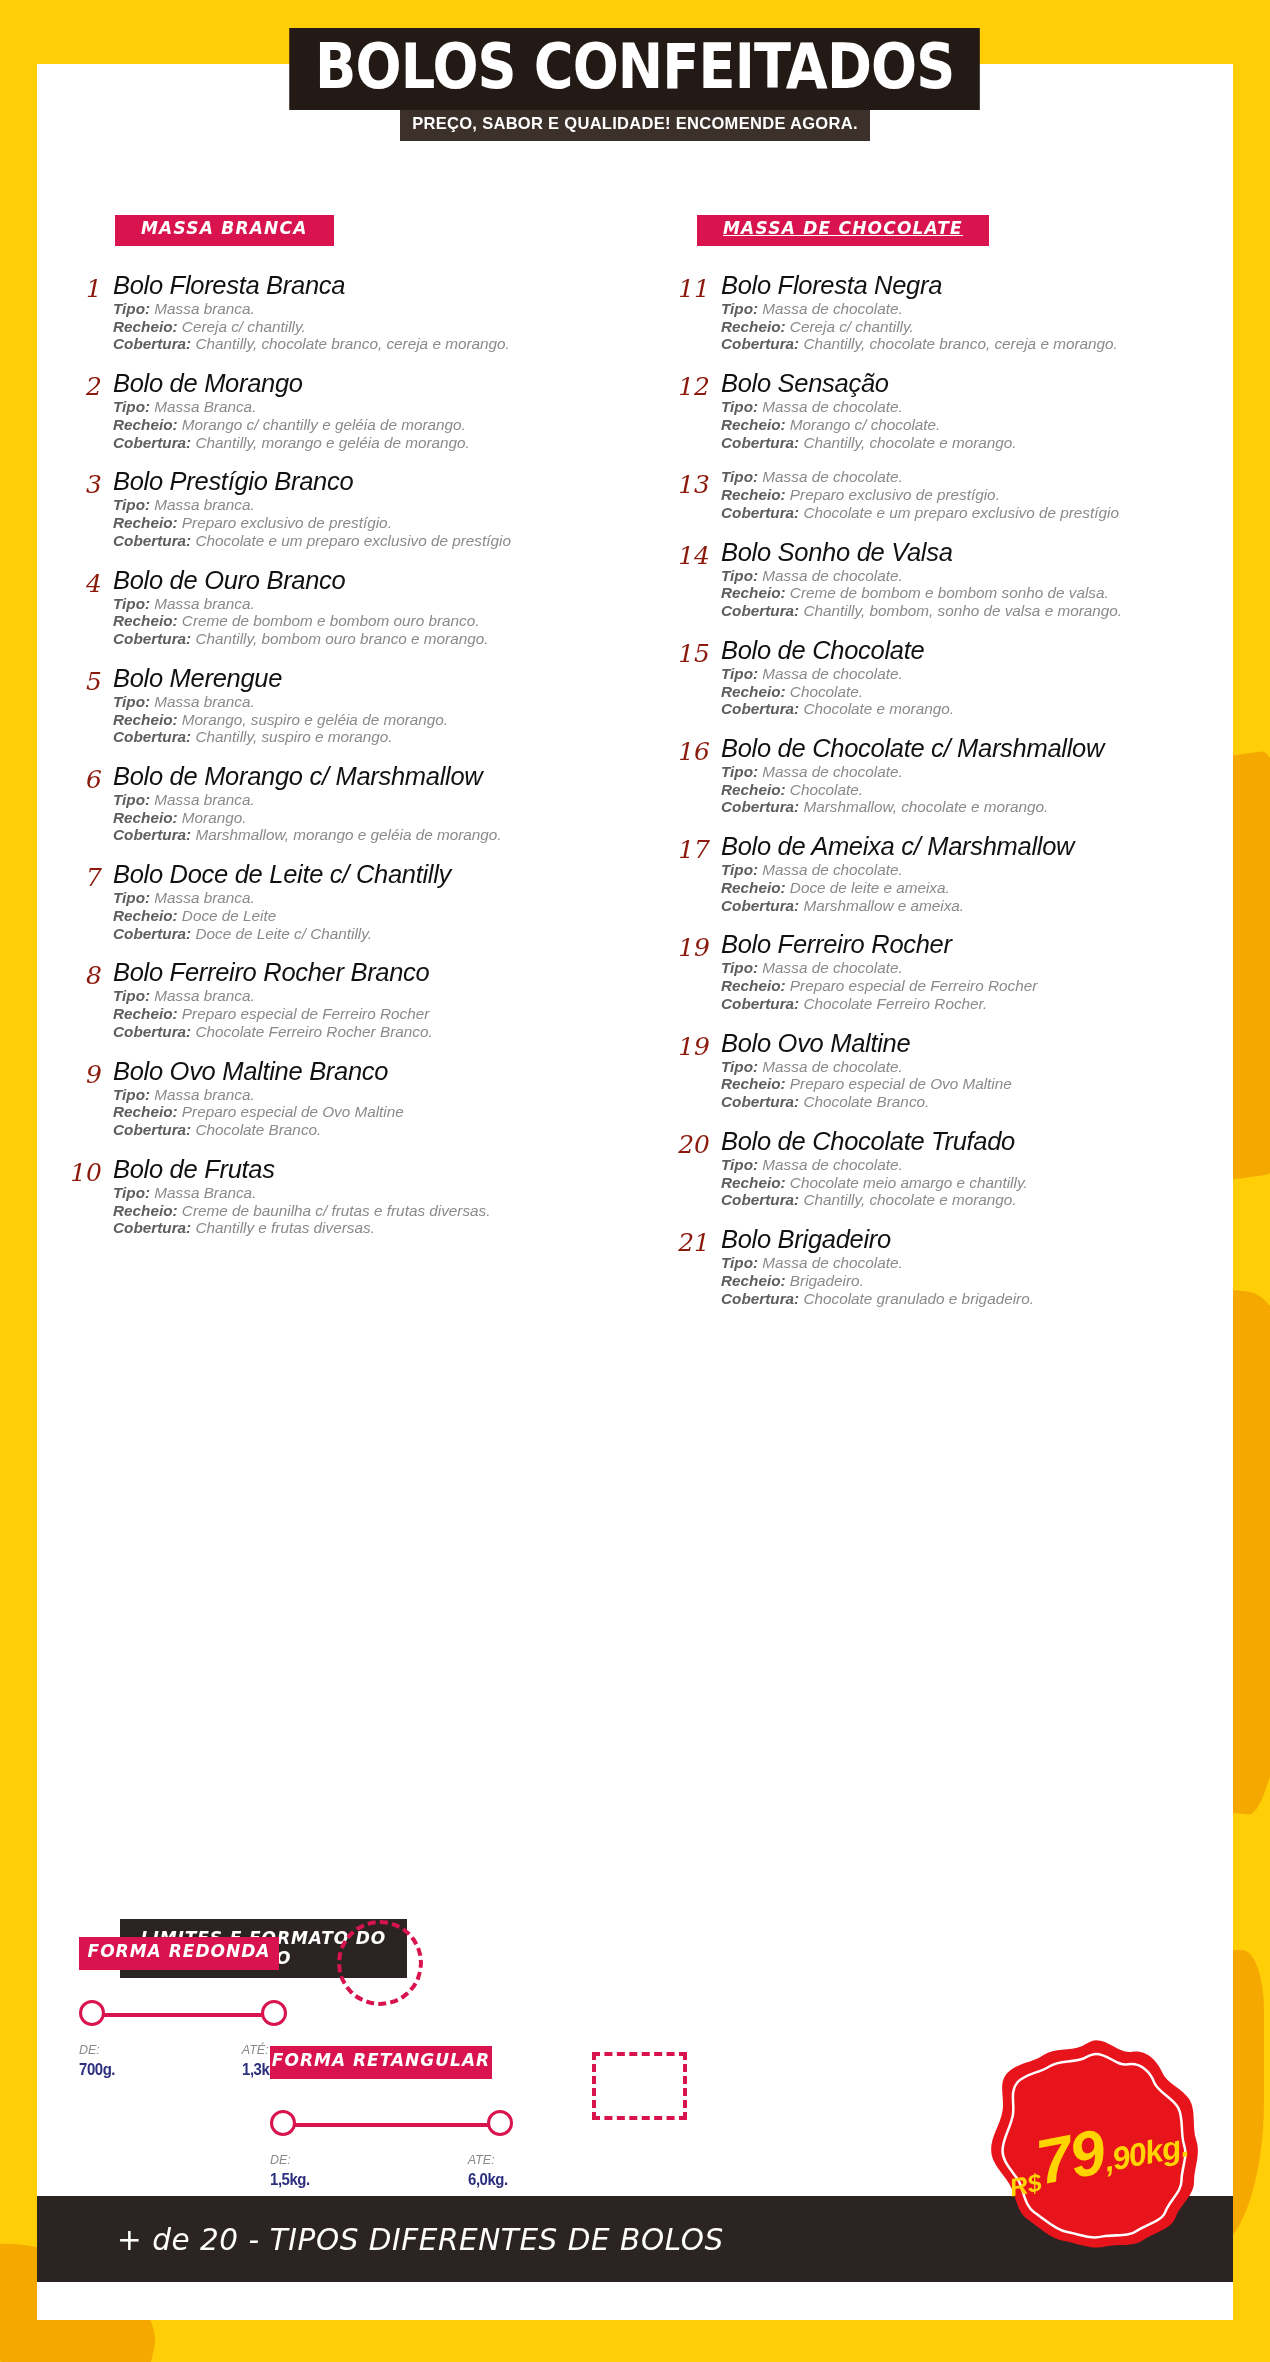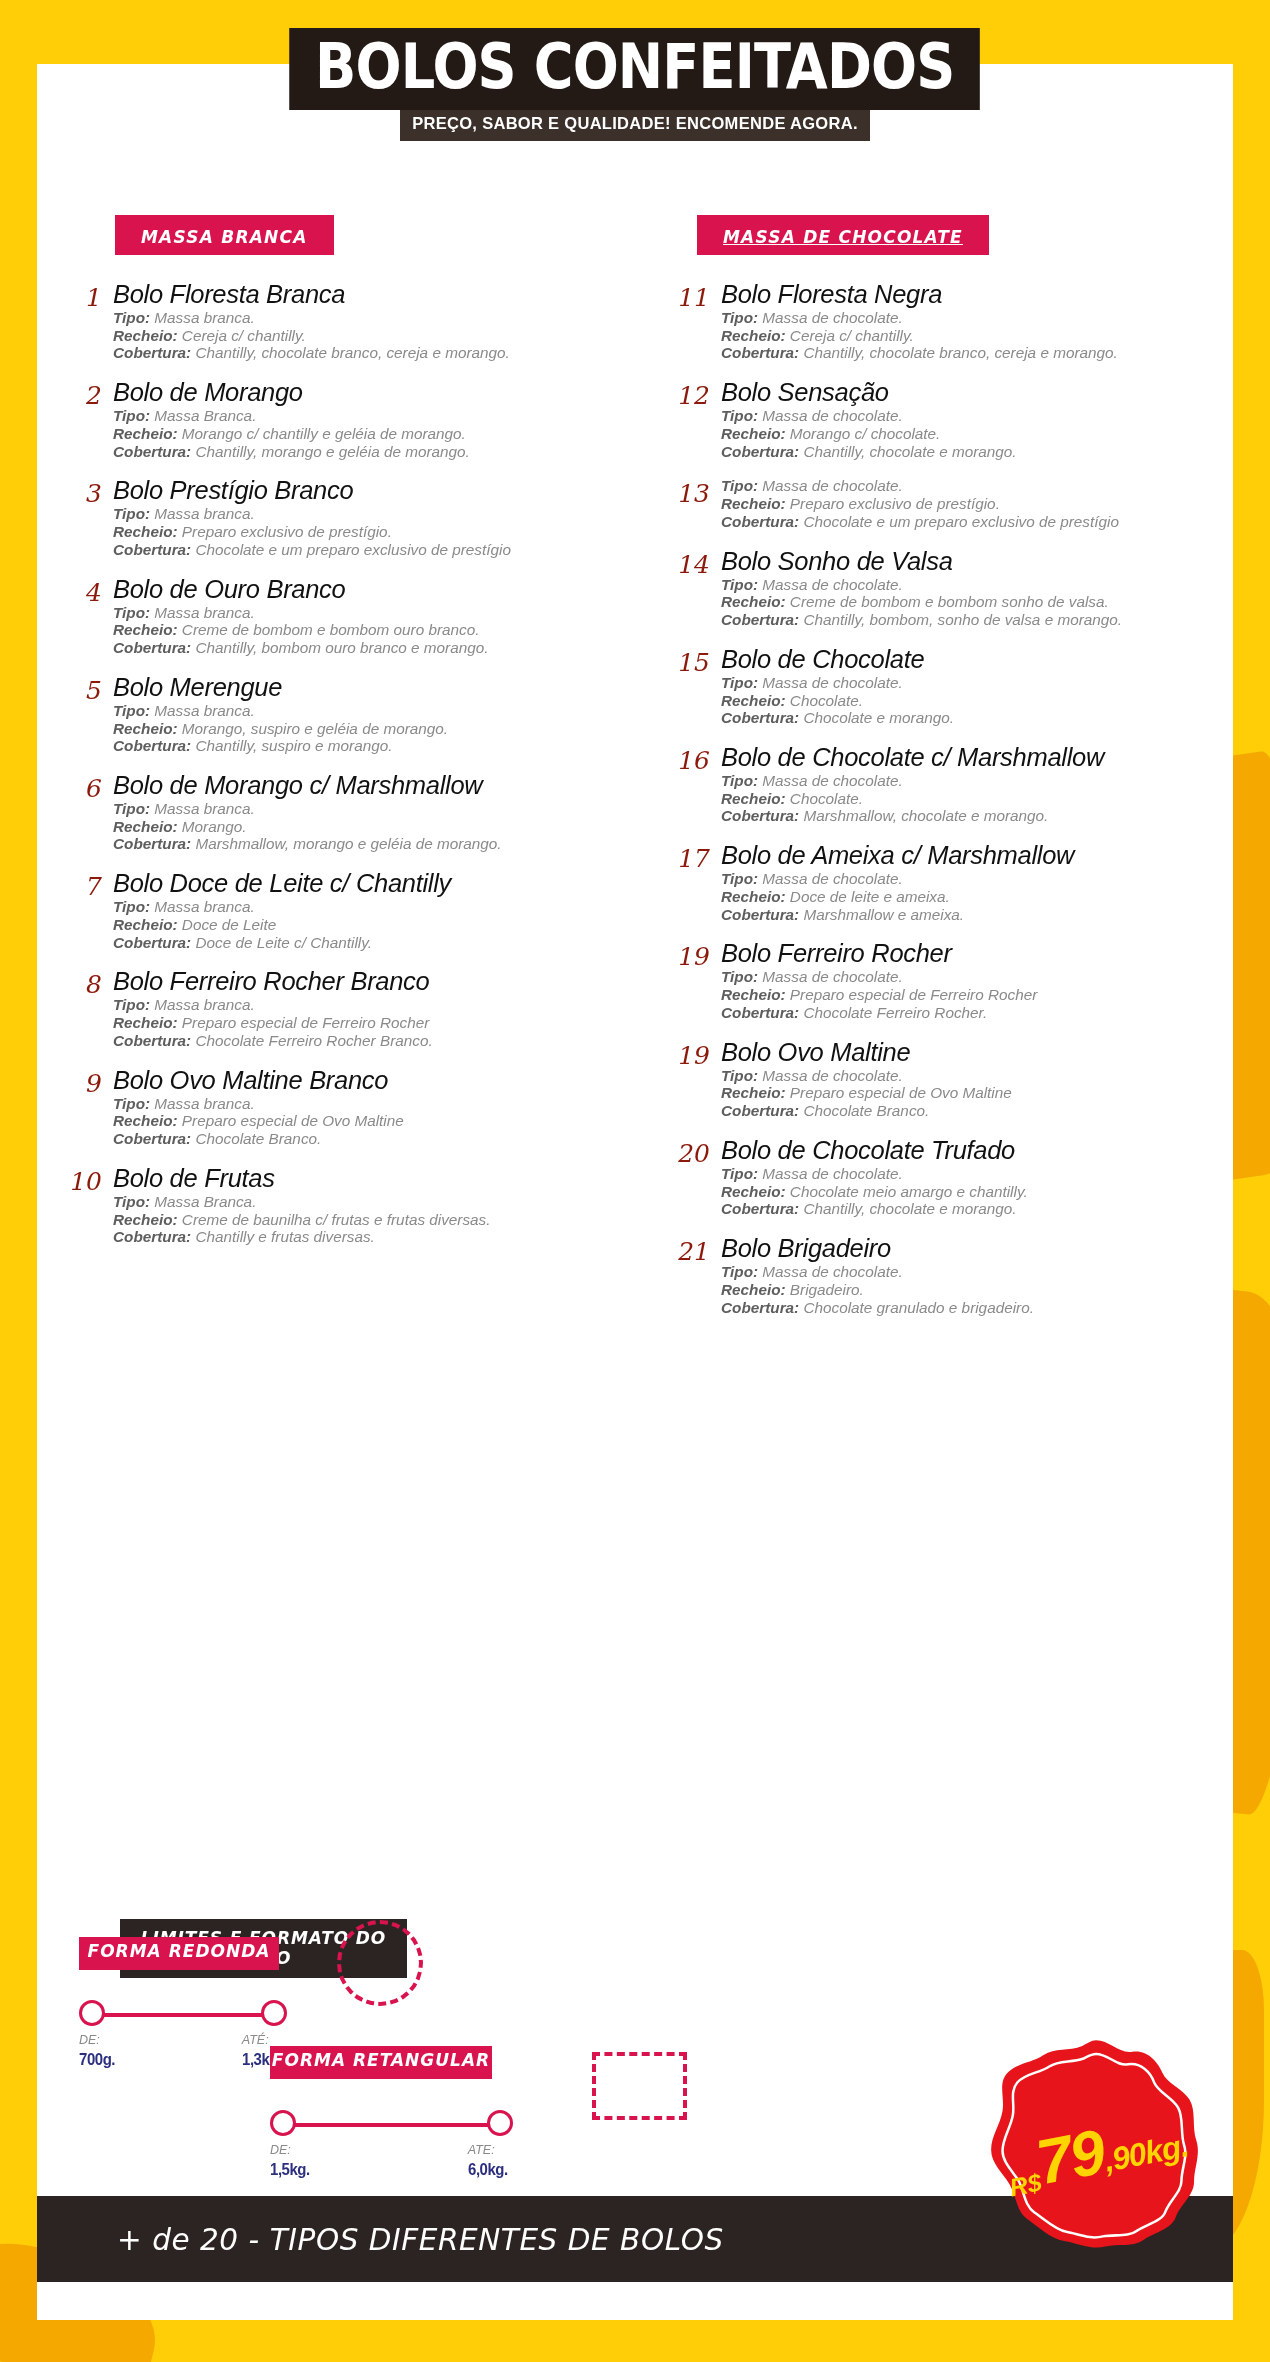--- a/index.html
+++ b/index.html
@@ -103,21 +103,21 @@
   
   .badge {
     display: inline-block;
     background: #D8134E;
     color: #FFFFFF;
     font-family: "DejaVu Sans", sans-serif;
     font-style: italic;
     font-weight: bold;
     font-size: 17px;
     letter-spacing: 1.2px;
-    padding: 12px 26px 8px 26px;
+    padding: 3px 26px 8px 26px;
     margin-left: 48px;
     margin-bottom: 26px;
   }
   .col-right .badge { margin-left: 22px; text-decoration: underline; }
 
   
   .item {
     display: flex;
     align-items: flex-start;
     margin-bottom: 17px;
@@ -203,21 +203,21 @@
     width: 26px; height: 26px;
     border: 3.5px solid #D8134E;
     border-radius: 50%;
     background: #FFFFFF;
     top: 0;
   }
   .slider .knob.left { left: 0; }
   .slider .knob.right { right: 0; }
   .slider .lbl {
     position: absolute;
-    top: 33px;
+    top: 43px;
     font-family: "Liberation Sans", sans-serif;
     font-size: 12.5px;
     font-style: italic;
     color: #8A8A8A;
     line-height: 1.25;
     white-space: nowrap;
   }
   .slider .lbl .val {
     display: block;
     color: #2B2F7E;

